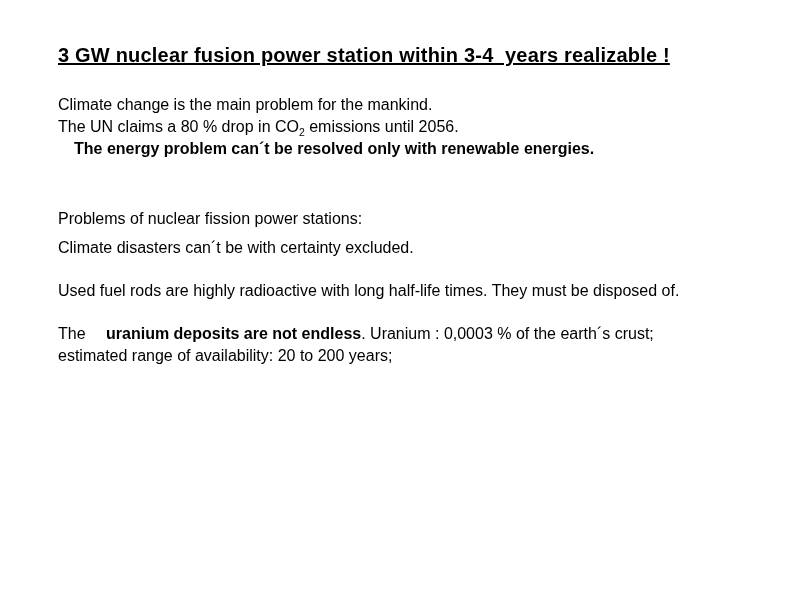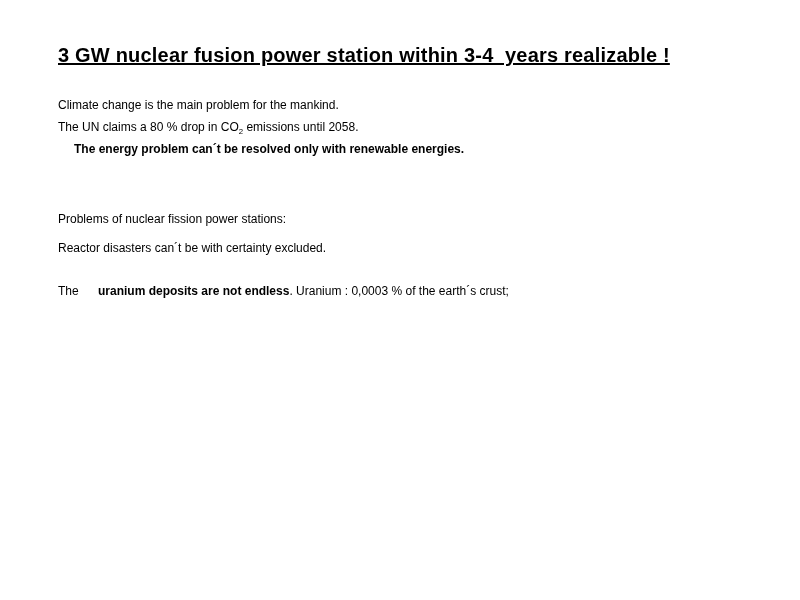--- a/index.html
+++ b/index.html
@@ -29,49 +29,53 @@
     letter-spacing: 0.2px;
   }
   .para {
     margin: 0 0 21px 0;
   }
   .para.gap-small {
     margin-bottom: 7px;
     margin-top: 48px;
   }
   .line {
-    font-size: 12px;
+    font-size: 16px;
     line-height: 22px;
     white-space: pre-wrap;
   }
   .bold {
     font-weight: bold;
     margin-left: 16px;
   }
   sub {
     font-size: 0.65em;
     line-height: 0;
   }
 </style>
 </head>
 <body>
 
 <main class="slide">
   <h1 class="slide-title">3 GW nuclear fusion power station within 3-4  years realizable !</h1>
   <section>
       <div class="para">
         <div class="line"><span>Climate change is the main problem for the mankind.</span></div>
-        <div class="line"><span>The UN claims a 80 % drop in CO</span><sub>2</sub><span> emissions until 2058.</span></div>
+        <div class="line"><span>The UN claims a 80 % drop in CO</span><sub>2</sub><span> emissions until 2056.</span></div>
         <div class="line"><span class="bold">The energy problem can´t be resolved only with renewable energies.</span></div>
       </div>
       <div class="para gap-small">
         <div class="line"><span>Problems of nuclear fission power stations:</span></div>
       </div>
       <div class="para">
-        <div class="line"><span>Reactor disasters can´t be with certainty excluded.</span></div>
+        <div class="line"><span>Climate disasters can´t be with certainty excluded.</span></div>
       </div>
       <div class="para">
       </div>
       <div class="para">
+        <div class="line"><span>Used fuel rods are highly radioactive with long half-life times. They must be disposed of.</span></div>
+      </div>
+      <div class="para">
         <div class="line"><span>The </span><span class="bold">uranium deposits are not endless</span><span>. Uranium : 0,0003 % of the earth´s crust;</span></div>
+        <div class="line"><span>estimated range of availability: 20 to 200 years;</span></div>
       </div>
     </section>
 </main>
 
 </body></html>

